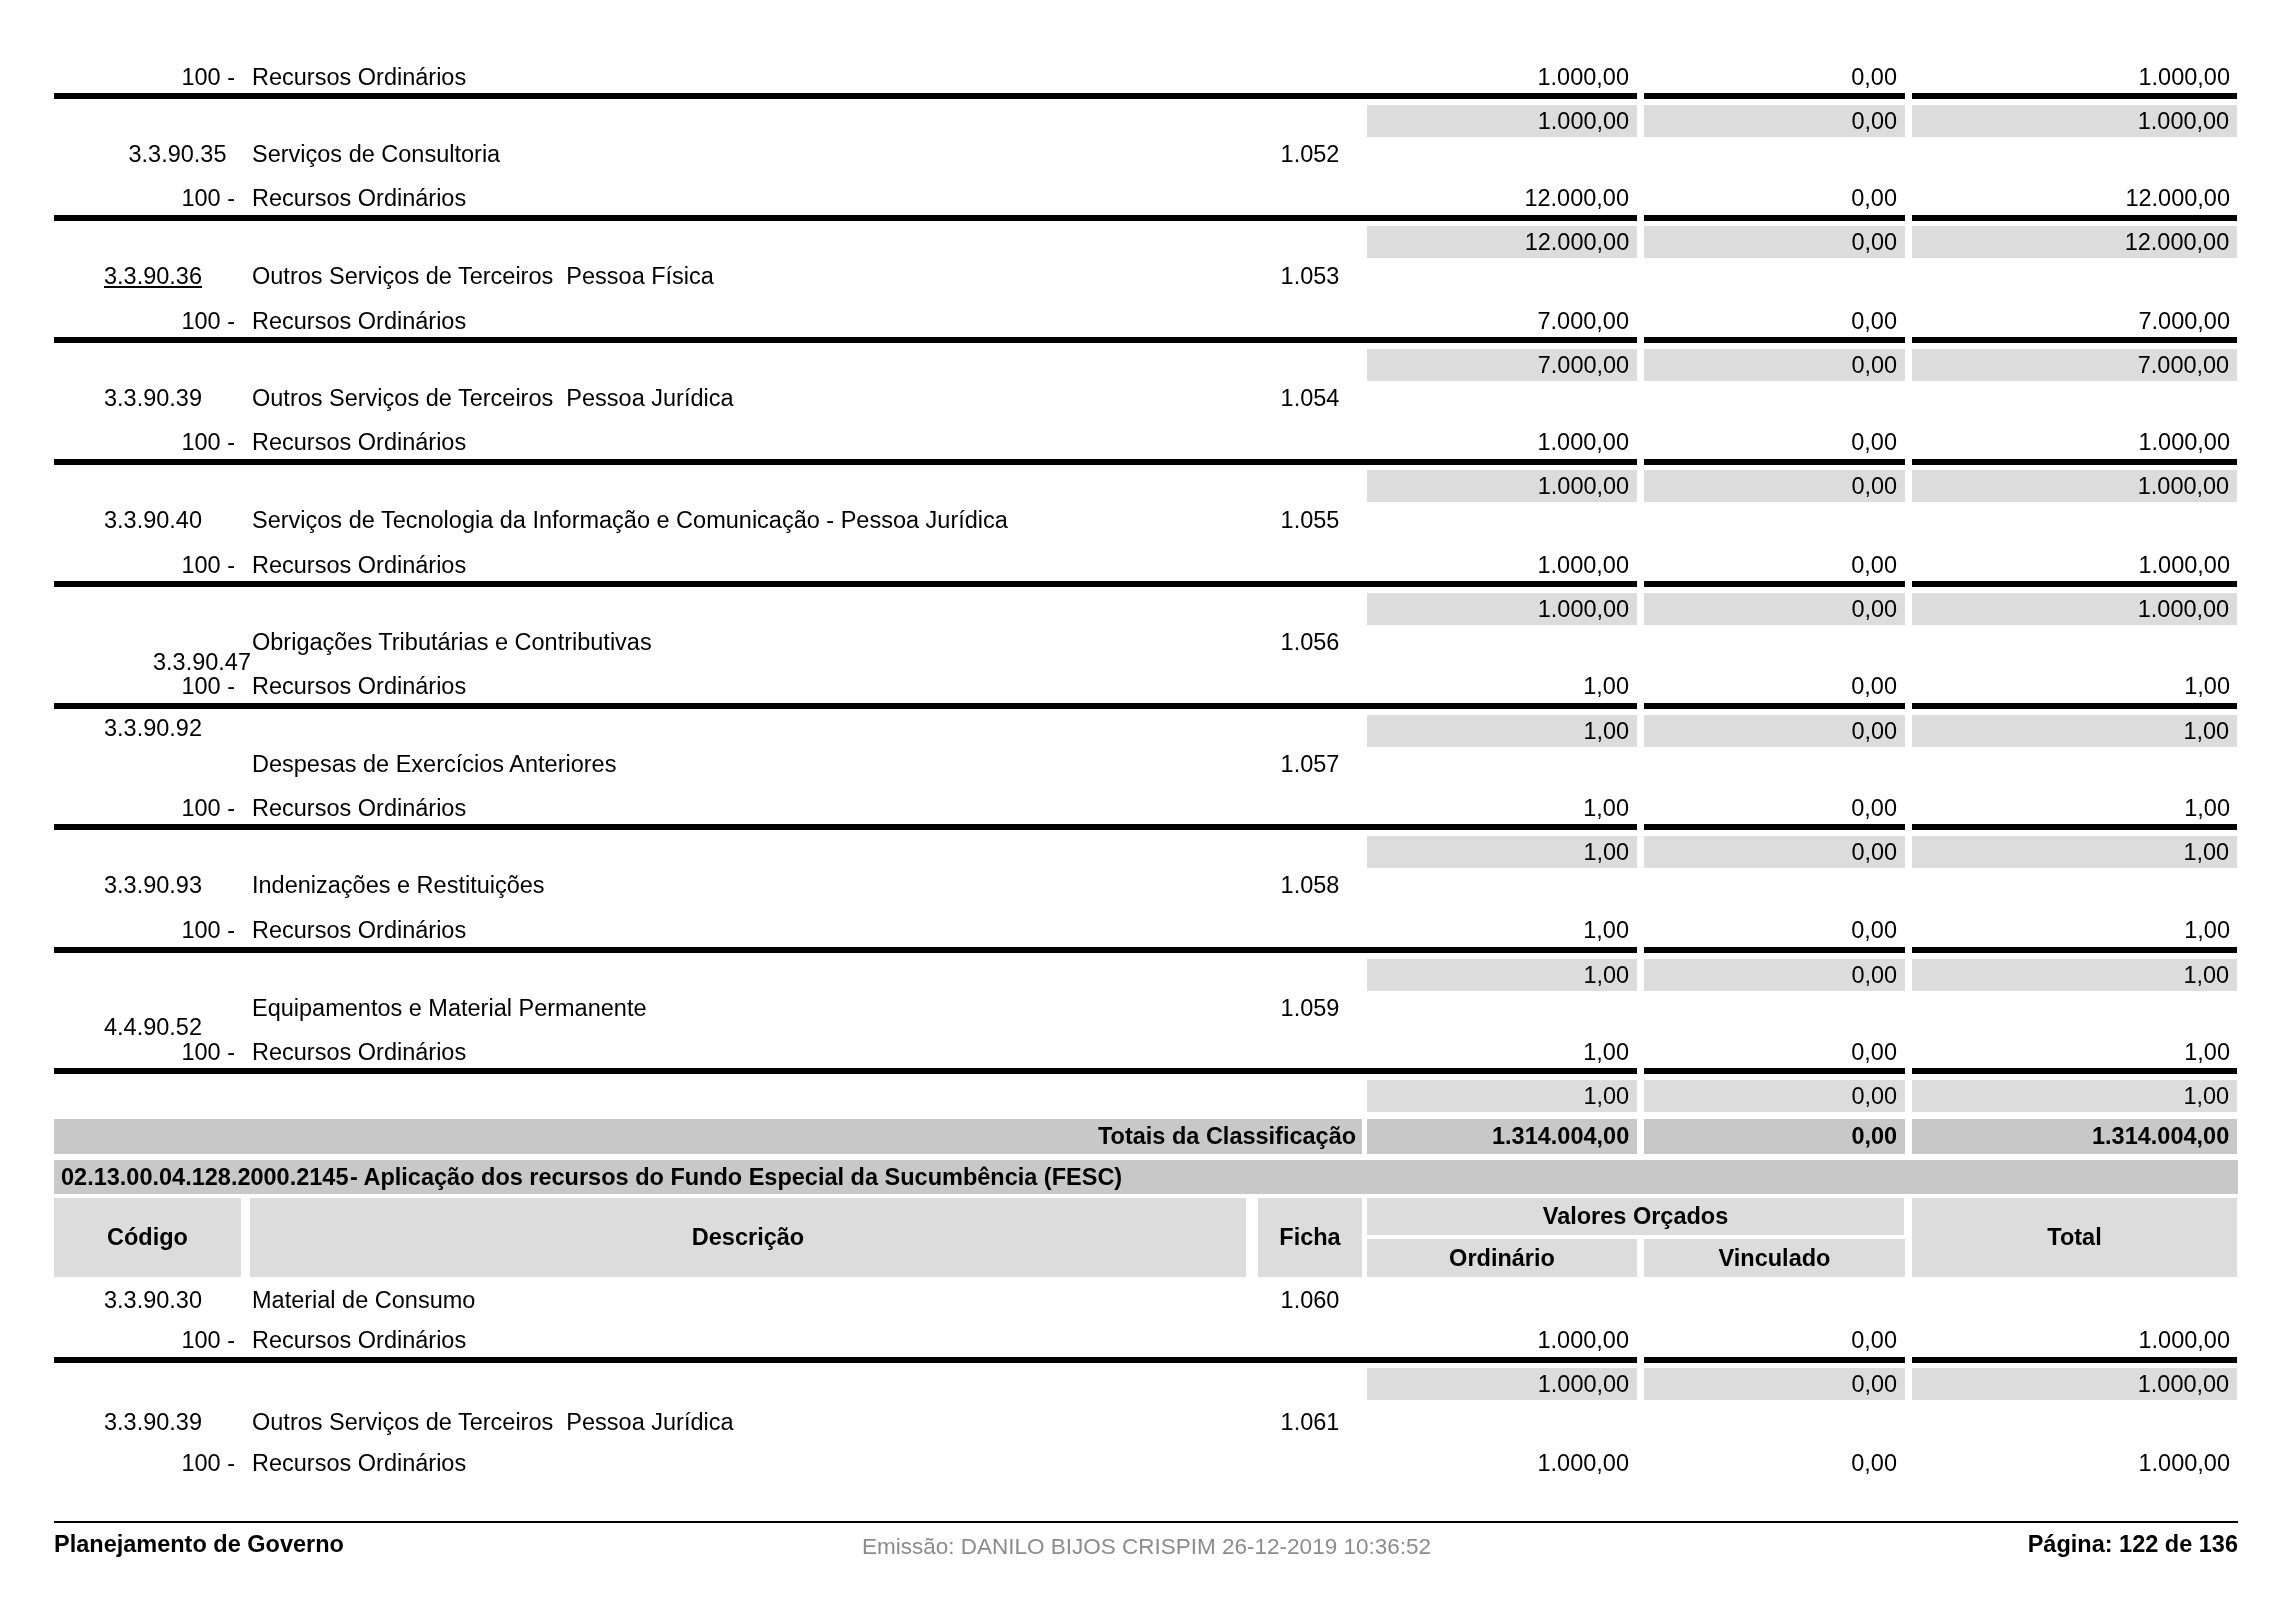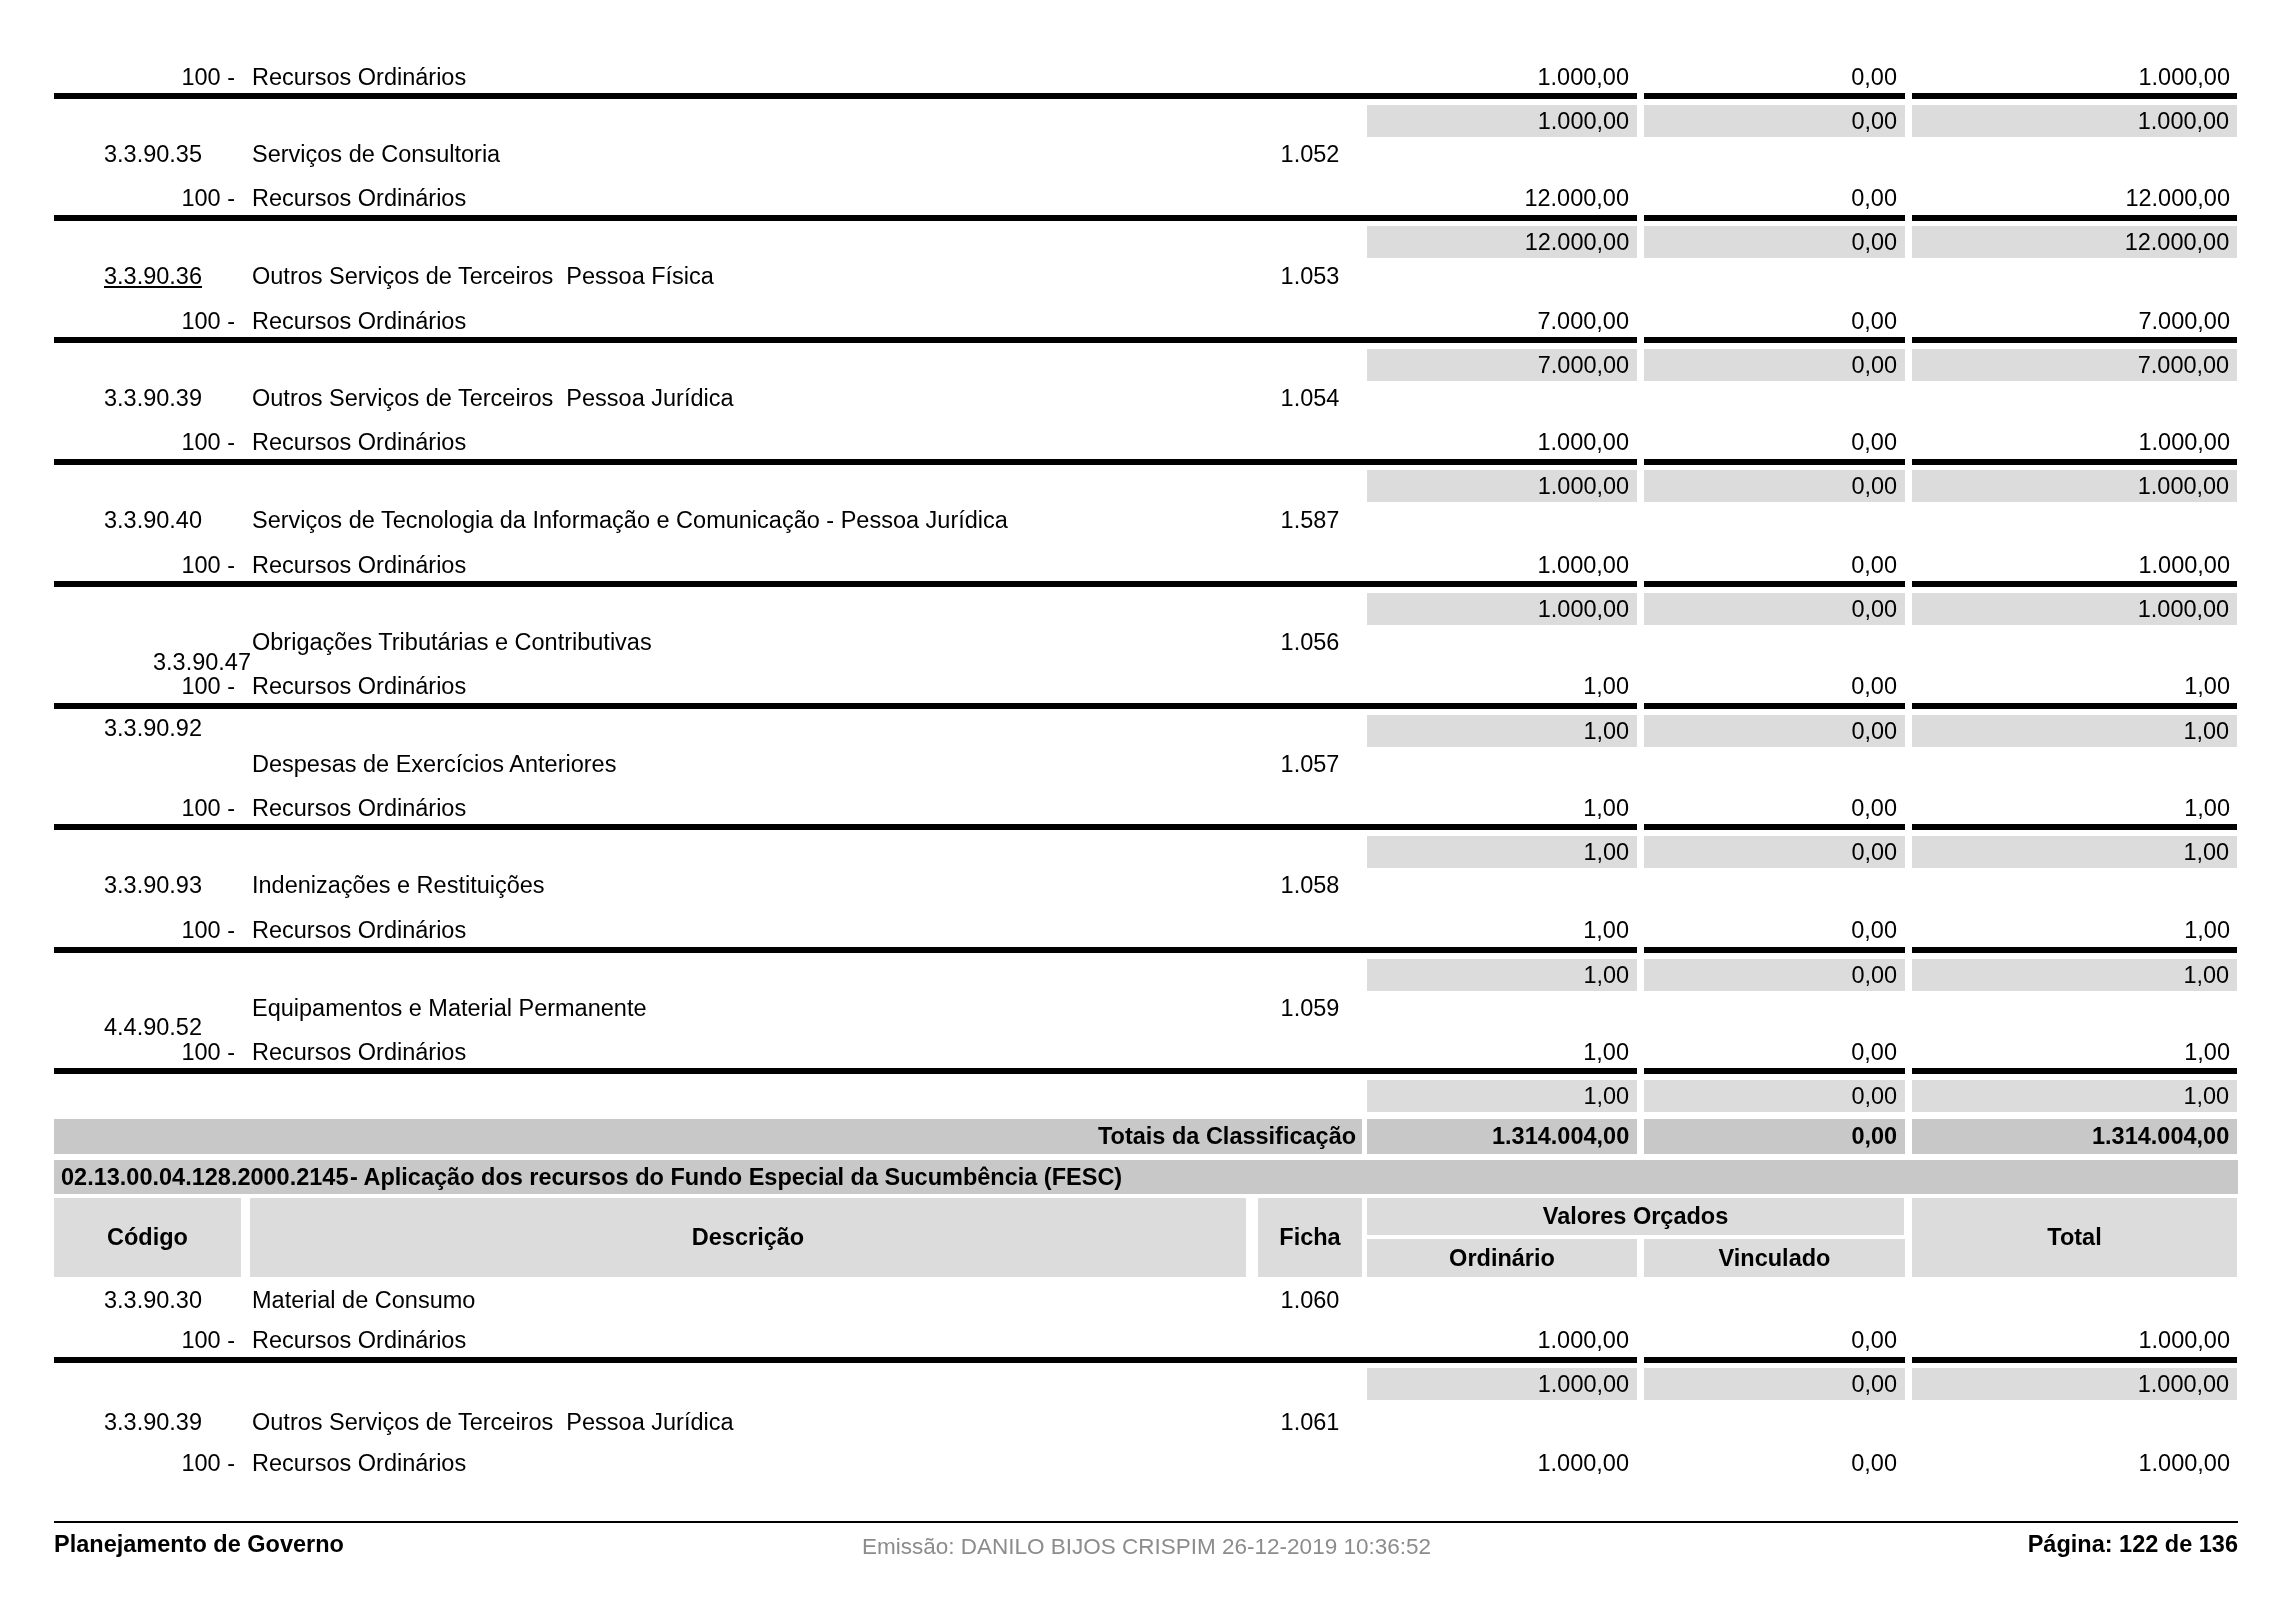--- a/index.html
+++ b/index.html
@@ -37,21 +37,21 @@
       <div class="t" style="left: 252px; top: 64px; width: 804px;">Recursos Ordinários</div>
       <div class="t right" style="left: 1367px; top: 64px; width: 262px;">1.000,00</div>
       <div class="t right" style="left: 1644px; top: 64px; width: 253px;">0,00</div>
       <div class="t right" style="left: 1912px; top: 64px; width: 318px;">1.000,00</div>
       <div class="line" style="left: 54px; top: 93px; width: 1583px;"></div>
       <div class="line" style="left: 1644px; top: 93px; width: 261px;"></div>
       <div class="line" style="left: 1912px; top: 93px; width: 325px;"></div>
       <div class="cell" style="left: 1367px; top: 105px; width: 270px; height: 32px;">1.000,00</div>
       <div class="cell" style="left: 1644px; top: 105px; width: 261px; height: 32px;">0,00</div>
       <div class="cell" style="left: 1912px; top: 105px; width: 325px; height: 32px;">1.000,00</div>
-      <div class="t" style="left: 104px; top: 141px; width: 147px;">3.3.90.35</div>
+      <div class="t" style="left: 104px; top: 141px; width: 147px; text-align: center;">3.3.90.35</div>
       <div class="t" style="left: 252px; top: 141px; width: 992px;">Serviços de Consultoria</div>
       <div class="t centered" style="left: 1258px; top: 141px; width: 104px;">1.052</div>
       <div class="t right" style="left: 98px; top: 185px; width: 137px;">100 -</div>
       <div class="t" style="left: 252px; top: 185px; width: 804px;">Recursos Ordinários</div>
       <div class="t right" style="left: 1367px; top: 185px; width: 262px;">12.000,00</div>
       <div class="t right" style="left: 1644px; top: 185px; width: 253px;">0,00</div>
       <div class="t right" style="left: 1912px; top: 185px; width: 318px;">12.000,00</div>
       <div class="line" style="left: 54px; top: 215px; width: 1583px;"></div>
       <div class="line" style="left: 1644px; top: 215px; width: 261px;"></div>
       <div class="line" style="left: 1912px; top: 215px; width: 325px;"></div>
@@ -81,21 +81,21 @@
       <div class="t right" style="left: 1644px; top: 429px; width: 253px;">0,00</div>
       <div class="t right" style="left: 1912px; top: 429px; width: 318px;">1.000,00</div>
       <div class="line" style="left: 54px; top: 459px; width: 1583px;"></div>
       <div class="line" style="left: 1644px; top: 459px; width: 261px;"></div>
       <div class="line" style="left: 1912px; top: 459px; width: 325px;"></div>
       <div class="cell" style="left: 1367px; top: 470px; width: 270px; height: 32px;">1.000,00</div>
       <div class="cell" style="left: 1644px; top: 470px; width: 261px; height: 32px;">0,00</div>
       <div class="cell" style="left: 1912px; top: 470px; width: 325px; height: 32px;">1.000,00</div>
       <div class="t" style="left: 104px; top: 507px; width: 147px;">3.3.90.40</div>
       <div class="t" style="left: 252px; top: 507px; width: 992px;">Serviços de Tecnologia da Informação e Comunicação - Pessoa Jurídica</div>
-      <div class="t centered" style="left: 1258px; top: 507px; width: 104px;">1.587</div>
+      <div class="t centered" style="left: 1258px; top: 507px; width: 104px;">1.055</div>
       <div class="t right" style="left: 98px; top: 552px; width: 137px;">100 -</div>
       <div class="t" style="left: 252px; top: 552px; width: 804px;">Recursos Ordinários</div>
       <div class="t right" style="left: 1367px; top: 552px; width: 262px;">1.000,00</div>
       <div class="t right" style="left: 1644px; top: 552px; width: 253px;">0,00</div>
       <div class="t right" style="left: 1912px; top: 552px; width: 318px;">1.000,00</div>
       <div class="line" style="left: 54px; top: 581px; width: 1583px;"></div>
       <div class="line" style="left: 1644px; top: 581px; width: 261px;"></div>
       <div class="line" style="left: 1912px; top: 581px; width: 325px;"></div>
       <div class="cell" style="left: 1367px; top: 593px; width: 270px; height: 32px;">1.000,00</div>
       <div class="cell" style="left: 1644px; top: 593px; width: 261px; height: 32px;">0,00</div>

